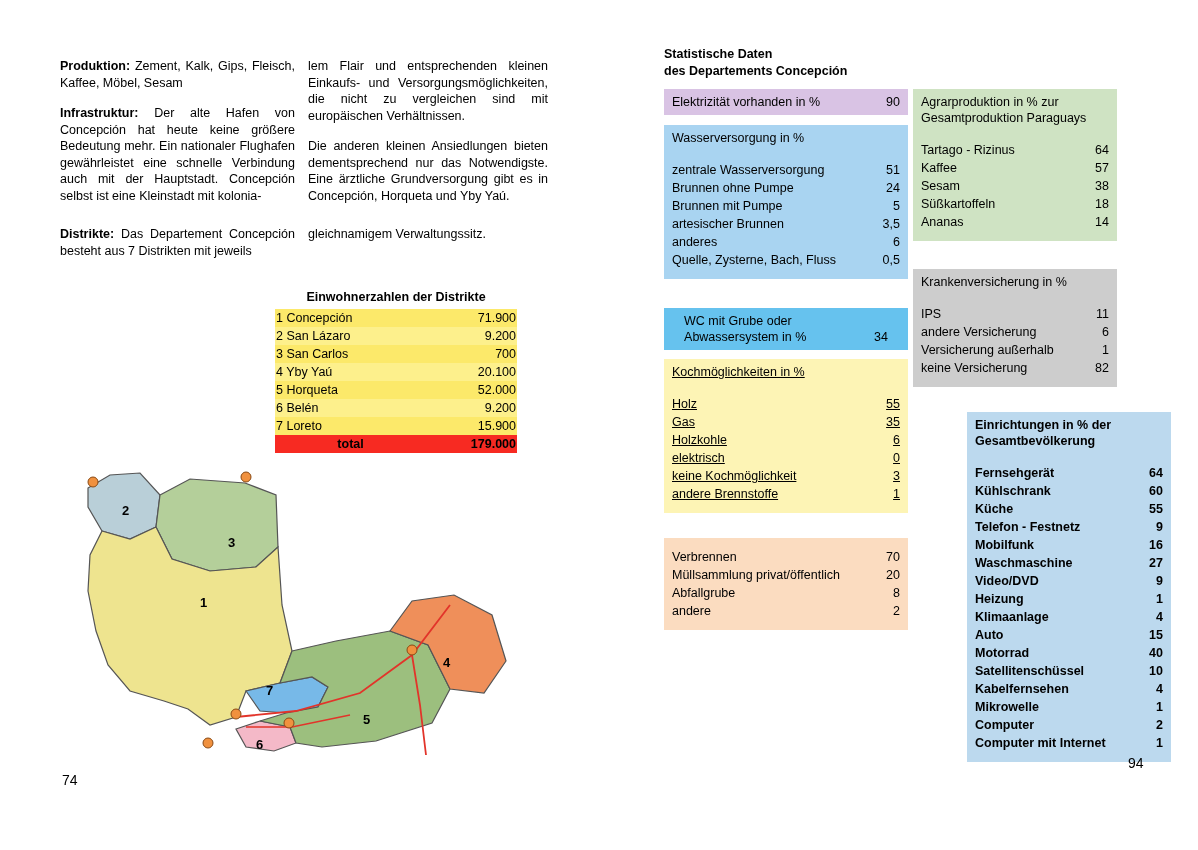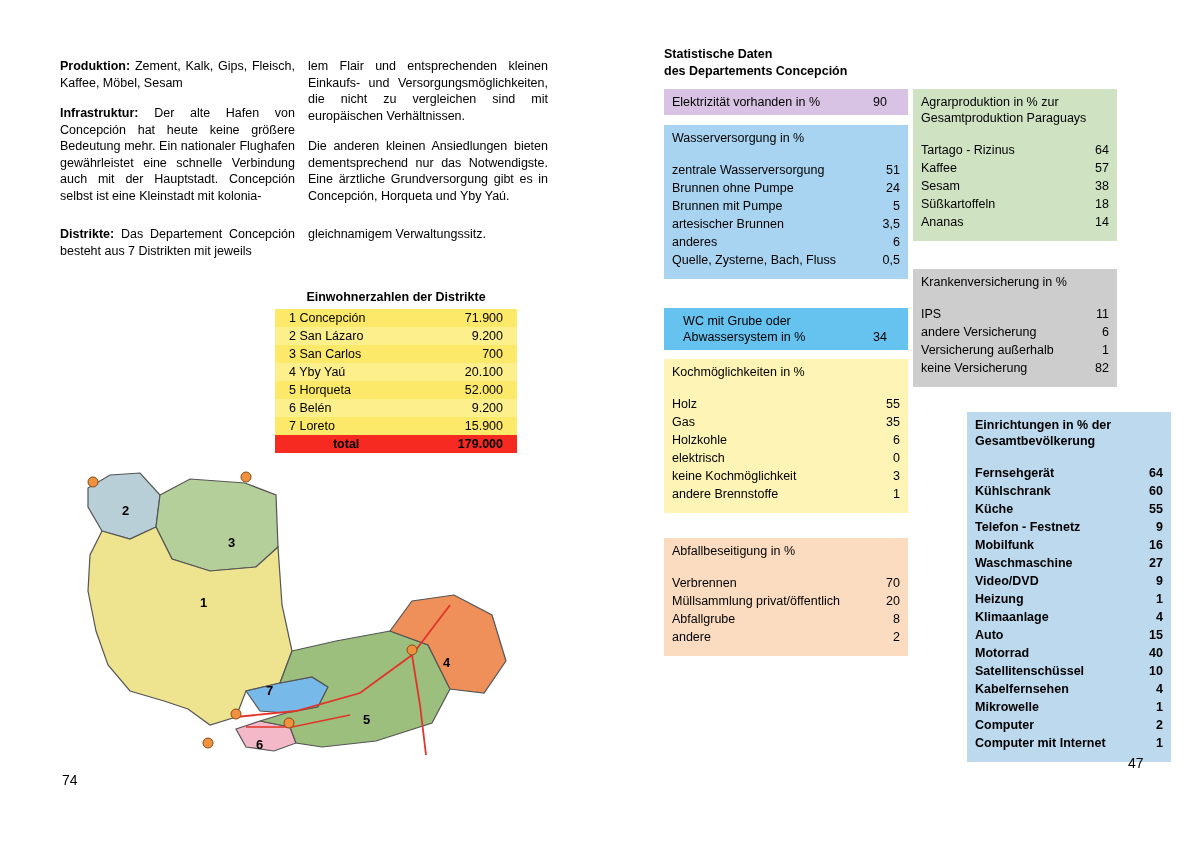--- a/index.html
+++ b/index.html
@@ -73,21 +73,21 @@
   }
   .dist-table {
     position: absolute;
     left: 275px;
     top: 309px;
     width: 242px;
     border-collapse: collapse;
     font-size: 12.5px;
   }
   .dist-table td {
-    padding: 1px 14px;
+    padding: 1px 1px;
     height: 16px;
     line-height: 16px;
   }
   .dist-table td.name { text-align: left; }
   .dist-table td.val { text-align: right; }
   .dist-table tr.total td {
     font-weight: bold;
     text-align: center;
   }
   .dist-table tr.total td.val { text-align: right; }
@@ -129,41 +129,41 @@
     font-weight: bold;
     line-height: 17px;
   }
 
   .block {
     position: absolute;
     font-size: 12.5px;
     box-sizing: border-box;
   }
   .block .hdr {
-    padding: 5px 21px 5px 8px;
+    padding: 5px 8px 5px 8px;
     line-height: 16px;
   }
   .block .rows {
     padding: 0 8px;
   }
   .row {
     display: flex;
     justify-content: space-between;
     line-height: 18px;
     height: 18px;
   }
   .row .lbl { white-space: nowrap; }
   .row .v { text-align: center; }
   .spacer { height: 10px; }
 
   
   #blk-elektri { left: 664px; top: 89px; width: 244px; background: #d9c3e4; }
   #blk-wasser  { left: 664px; top: 125px; width: 244px; background: #a9d4f1; }
   #blk-wc      { left: 664px; top: 308px; width: 244px; background: #66c2ee; }
-  #blk-koch    { left: 664px; top: 359px; width: 244px; background: #fdf4b5; }
+  #blk-koch    { left: 664px; top: 359px; width: 244px; background: #fdf4b5; text-decoration: underline; }
   #blk-abfall  { left: 664px; top: 538px; width: 244px; background: #fbdcc0; }
 
   
   #blk-agrar   { left: 913px; top: 89px; width: 204px; background: #cfe3c3; }
   #blk-kranken { left: 913px; top: 269px; width: 204px; background: #cdcdcd; }
   #blk-einrich { left: 967px; top: 412px; width: 204px; background: #bcd9ee; font-weight: bold; }
 
   .hdr2 { line-height: 18px; }
 
   svg { display: block; }
@@ -318,21 +318,21 @@
         </div>
         <div class="row">
           <span class="lbl">Quelle, Zysterne, Bach, Fluss</span>
           <span class="v">0,5</span>
         </div>
       </div>
     <div class="spacer"></div>
   </div>
 
   <div class="block" id="blk-wc">
-    <div class="hdr hdr2" style="display:flex;justify-content:flex-end;align-items:flex-end;border-radius:15px;">
+    <div class="hdr hdr2" style="display:flex;justify-content:center;align-items:flex-end;border-radius:15px;">
       <span style="max-width:190px;display:inline-block;">WC mit Grube oder Abwassersystem in %</span>
       <span>34</span>
     </div>
   </div>
 
   <div class="block" id="blk-koch">
     <div class="hdr">Kochmöglichkeiten in %</div>
     <div class="spacer"></div>
     <div class="rows">
         <div class="row">
@@ -357,21 +357,20 @@
         </div>
         <div class="row">
           <span class="lbl">andere Brennstoffe</span>
           <span class="v">1</span>
         </div>
       </div>
     <div class="spacer"></div>
   </div>
 
   <div class="block" id="blk-abfall">
-    <div class="hdr">Abfallbeseitigung in %</div>
     <div class="spacer"></div>
     <div class="rows">
         <div class="row">
           <span class="lbl">Verbrennen</span>
           <span class="v">70</span>
         </div>
         <div class="row">
           <span class="lbl">Müllsammlung privat/öffentlich</span>
           <span class="v">20</span>
         </div>
@@ -504,14 +503,14 @@
           <span class="v">2</span>
         </div>
         <div class="row">
           <span class="lbl">Computer mit Internet</span>
           <span class="v">1</span>
         </div>
       </div>
     <div class="spacer"></div>
   </div>
 
-  <div class="folio-right">47</div>
+  <div class="folio-right">94</div>
 </div>
 
 </body></html>

